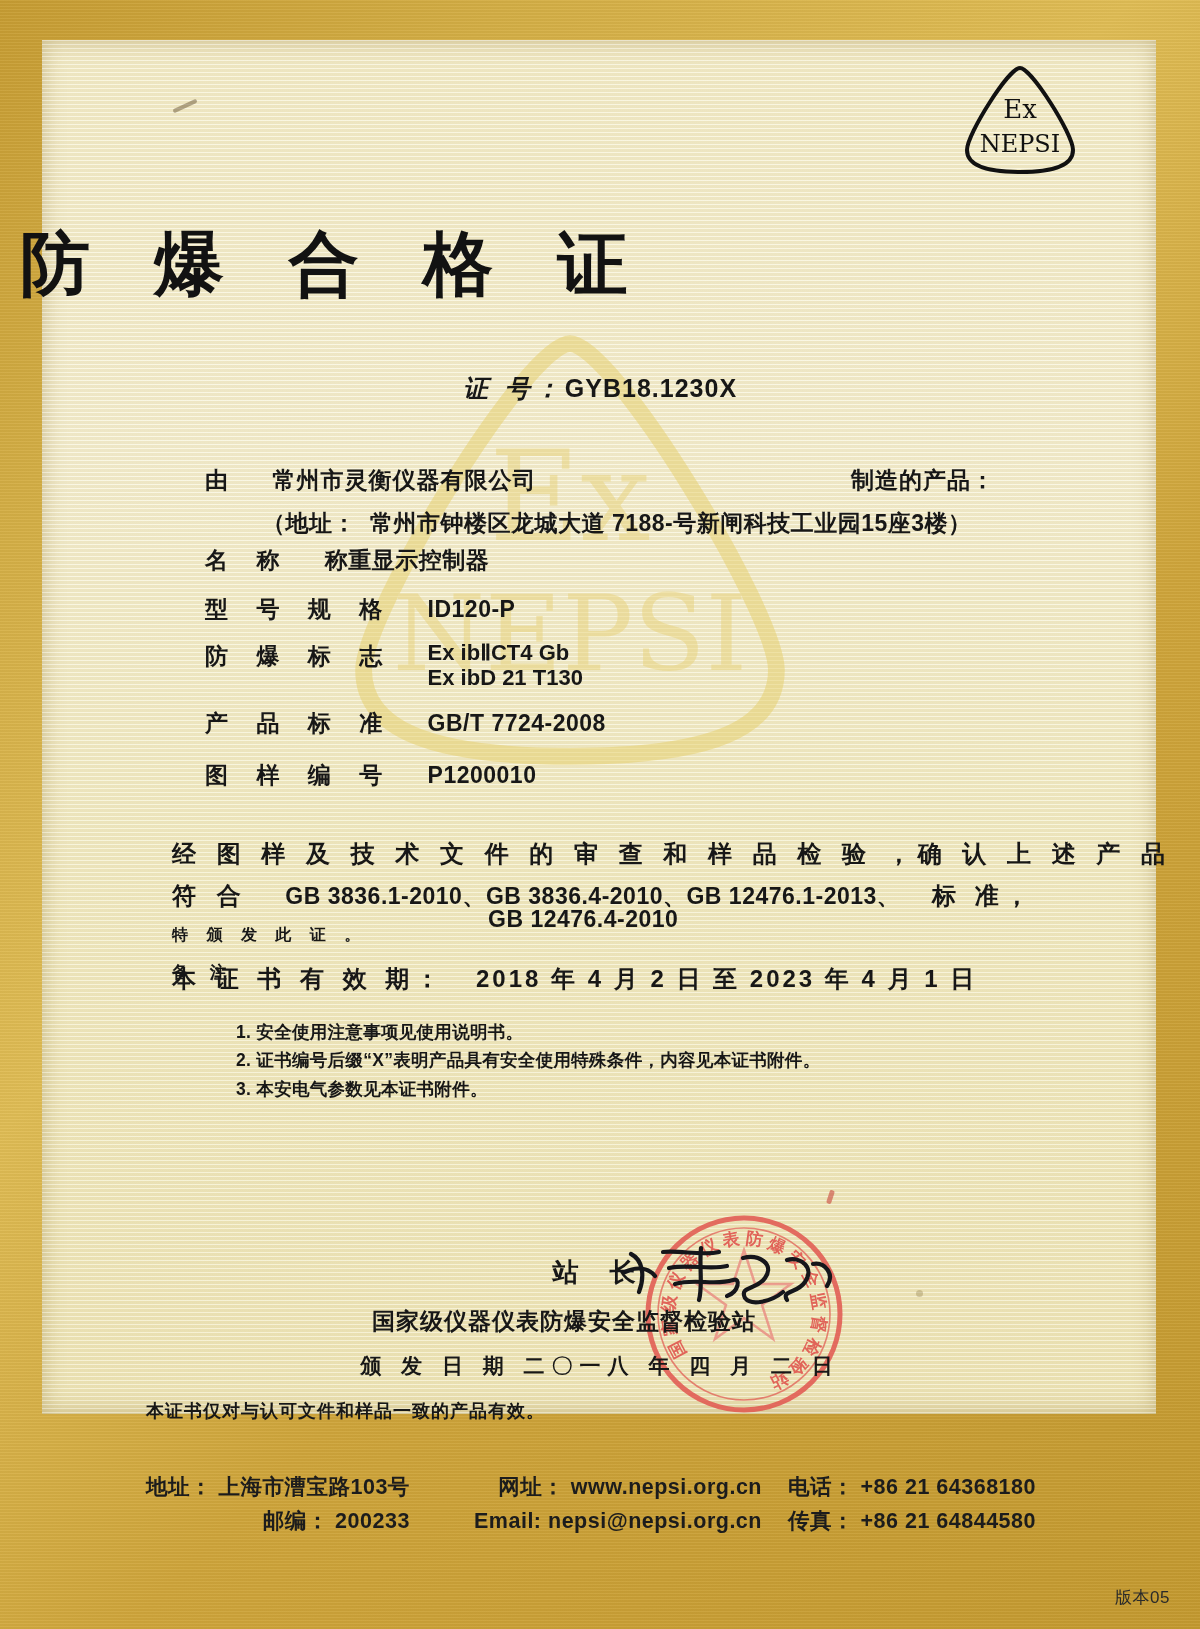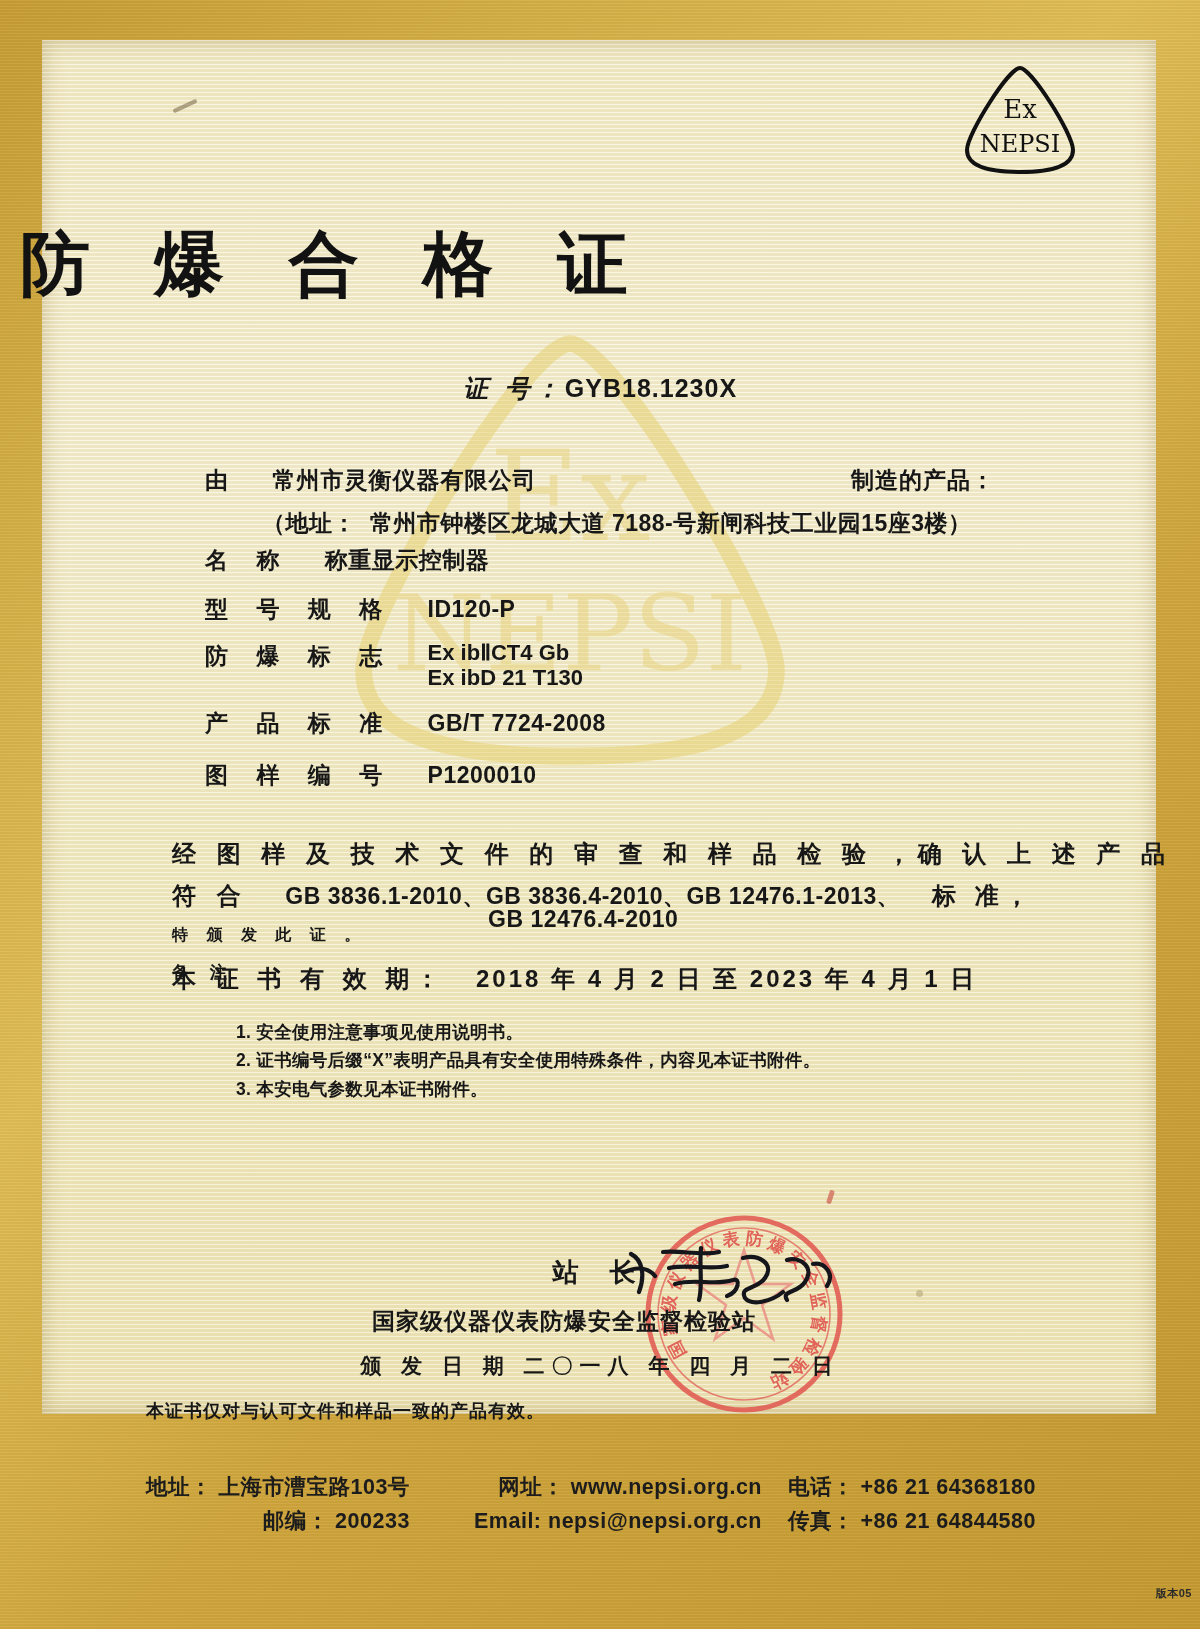--- a/index.html
+++ b/index.html
@@ -274,26 +274,25 @@
     color: #1c1c1c;
     line-height: 1.6;
     letter-spacing: 0.5px;
     text-align: right;
   }
   .fc1 { left: 146px; top: 0; }
   .fc2 { left: 474px; top: 0; }
   .fc3 { left: 788px; top: 0; }
   .version {
     position: absolute;
-    right: 8px;
+    right: 30px;
     top: 1586px;
-    font-size: 11px;
+    font-size: 17px;
     color: #2a2a2a;
     letter-spacing: 0.5px;
-    font-weight: bold;
   }
   .smudge1 {
     position: absolute;
     left: 172px;
     top: 104px;
     width: 26px;
     height: 4px;
     background: rgba(90,70,40,0.45);
     transform: rotate(-25deg);
     border-radius: 2px;

